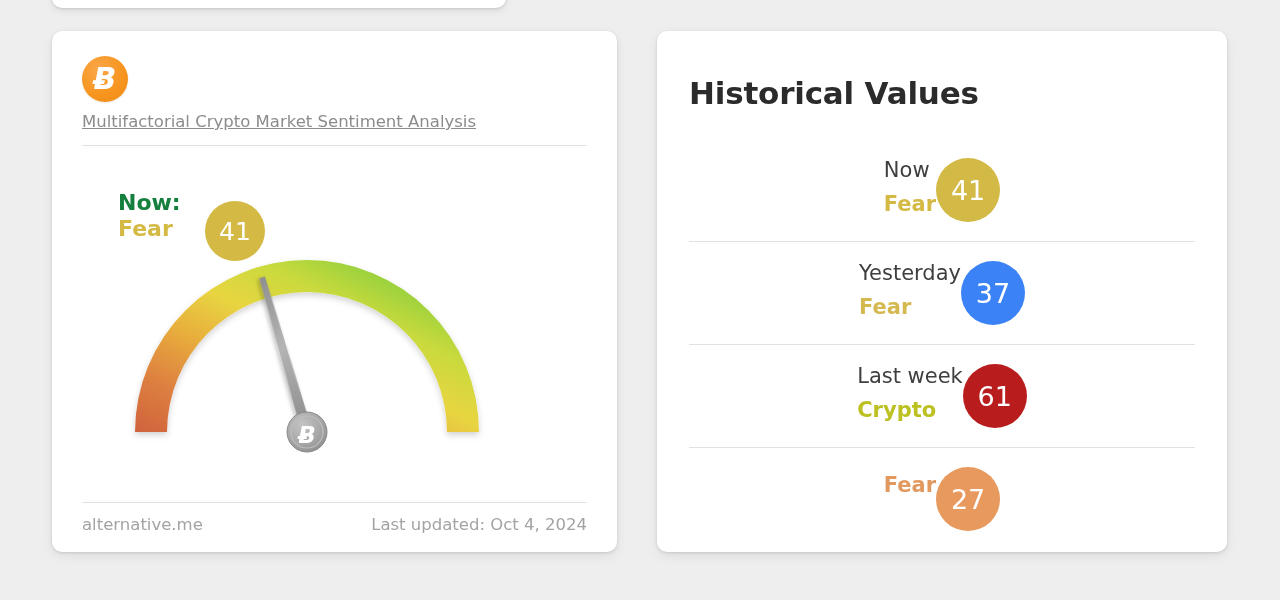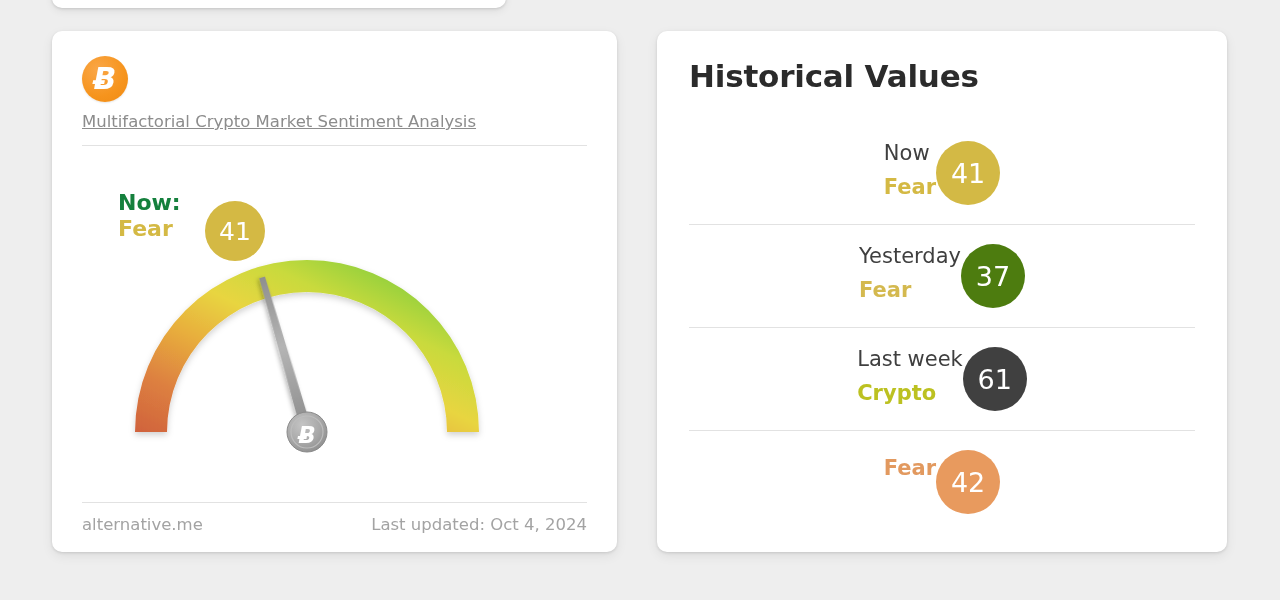--- a/index.html
+++ b/index.html
@@ -164,21 +164,21 @@
   
   #history-card {
     left: 657px;
     top: 31px;
     width: 570px;
     height: 521px;
     padding: 0 32px;
   }
 
   #history-title {
-    padding-top: 27px;
+    padding-top: 44px;
     font-size: 31px;
     font-weight: bold;
     color: #2b2b2b;
     letter-spacing: -0.2px;
   }
 
   #history-rows {
     margin-top: 28px;
   }
 
@@ -313,31 +313,31 @@
             <div class="history-period">Now</div>
             <div class="history-classification" style="color: rgb(212, 185, 68);">Fear</div>
           </div>
           <div class="history-badge" style="background: rgb(211, 185, 69);">41</div>
         </div>
         <div class="history-row">
           <div class="history-row-labels">
             <div class="history-period">Yesterday</div>
             <div class="history-classification" style="color: rgb(212, 185, 79);">Fear</div>
           </div>
-          <div class="history-badge" style="background: #4d7c0f;">37</div>
+          <div class="history-badge" style="background: #3b82f6;">37</div>
         </div>
         <div class="history-row">
           <div class="history-row-labels">
             <div class="history-period">Last week</div>
             <div class="history-classification" style="color: rgb(188, 193, 33);">Crypto</div>
           </div>
-          <div class="history-badge" style="background: #404040;">61</div>
+          <div class="history-badge" style="background: #b91c1c;">61</div>
         </div>
         <div class="history-row">
           <div class="history-row-labels">
             <div class="history-classification" style="color: rgb(226, 153, 95);">Fear</div>
           </div>
-          <div class="history-badge" style="background: rgb(232, 154, 94);">42</div>
+          <div class="history-badge" style="background: rgb(232, 154, 94);">27</div>
         </div>
       </div>
   </div>
 
 </div>
 
 </body></html>

